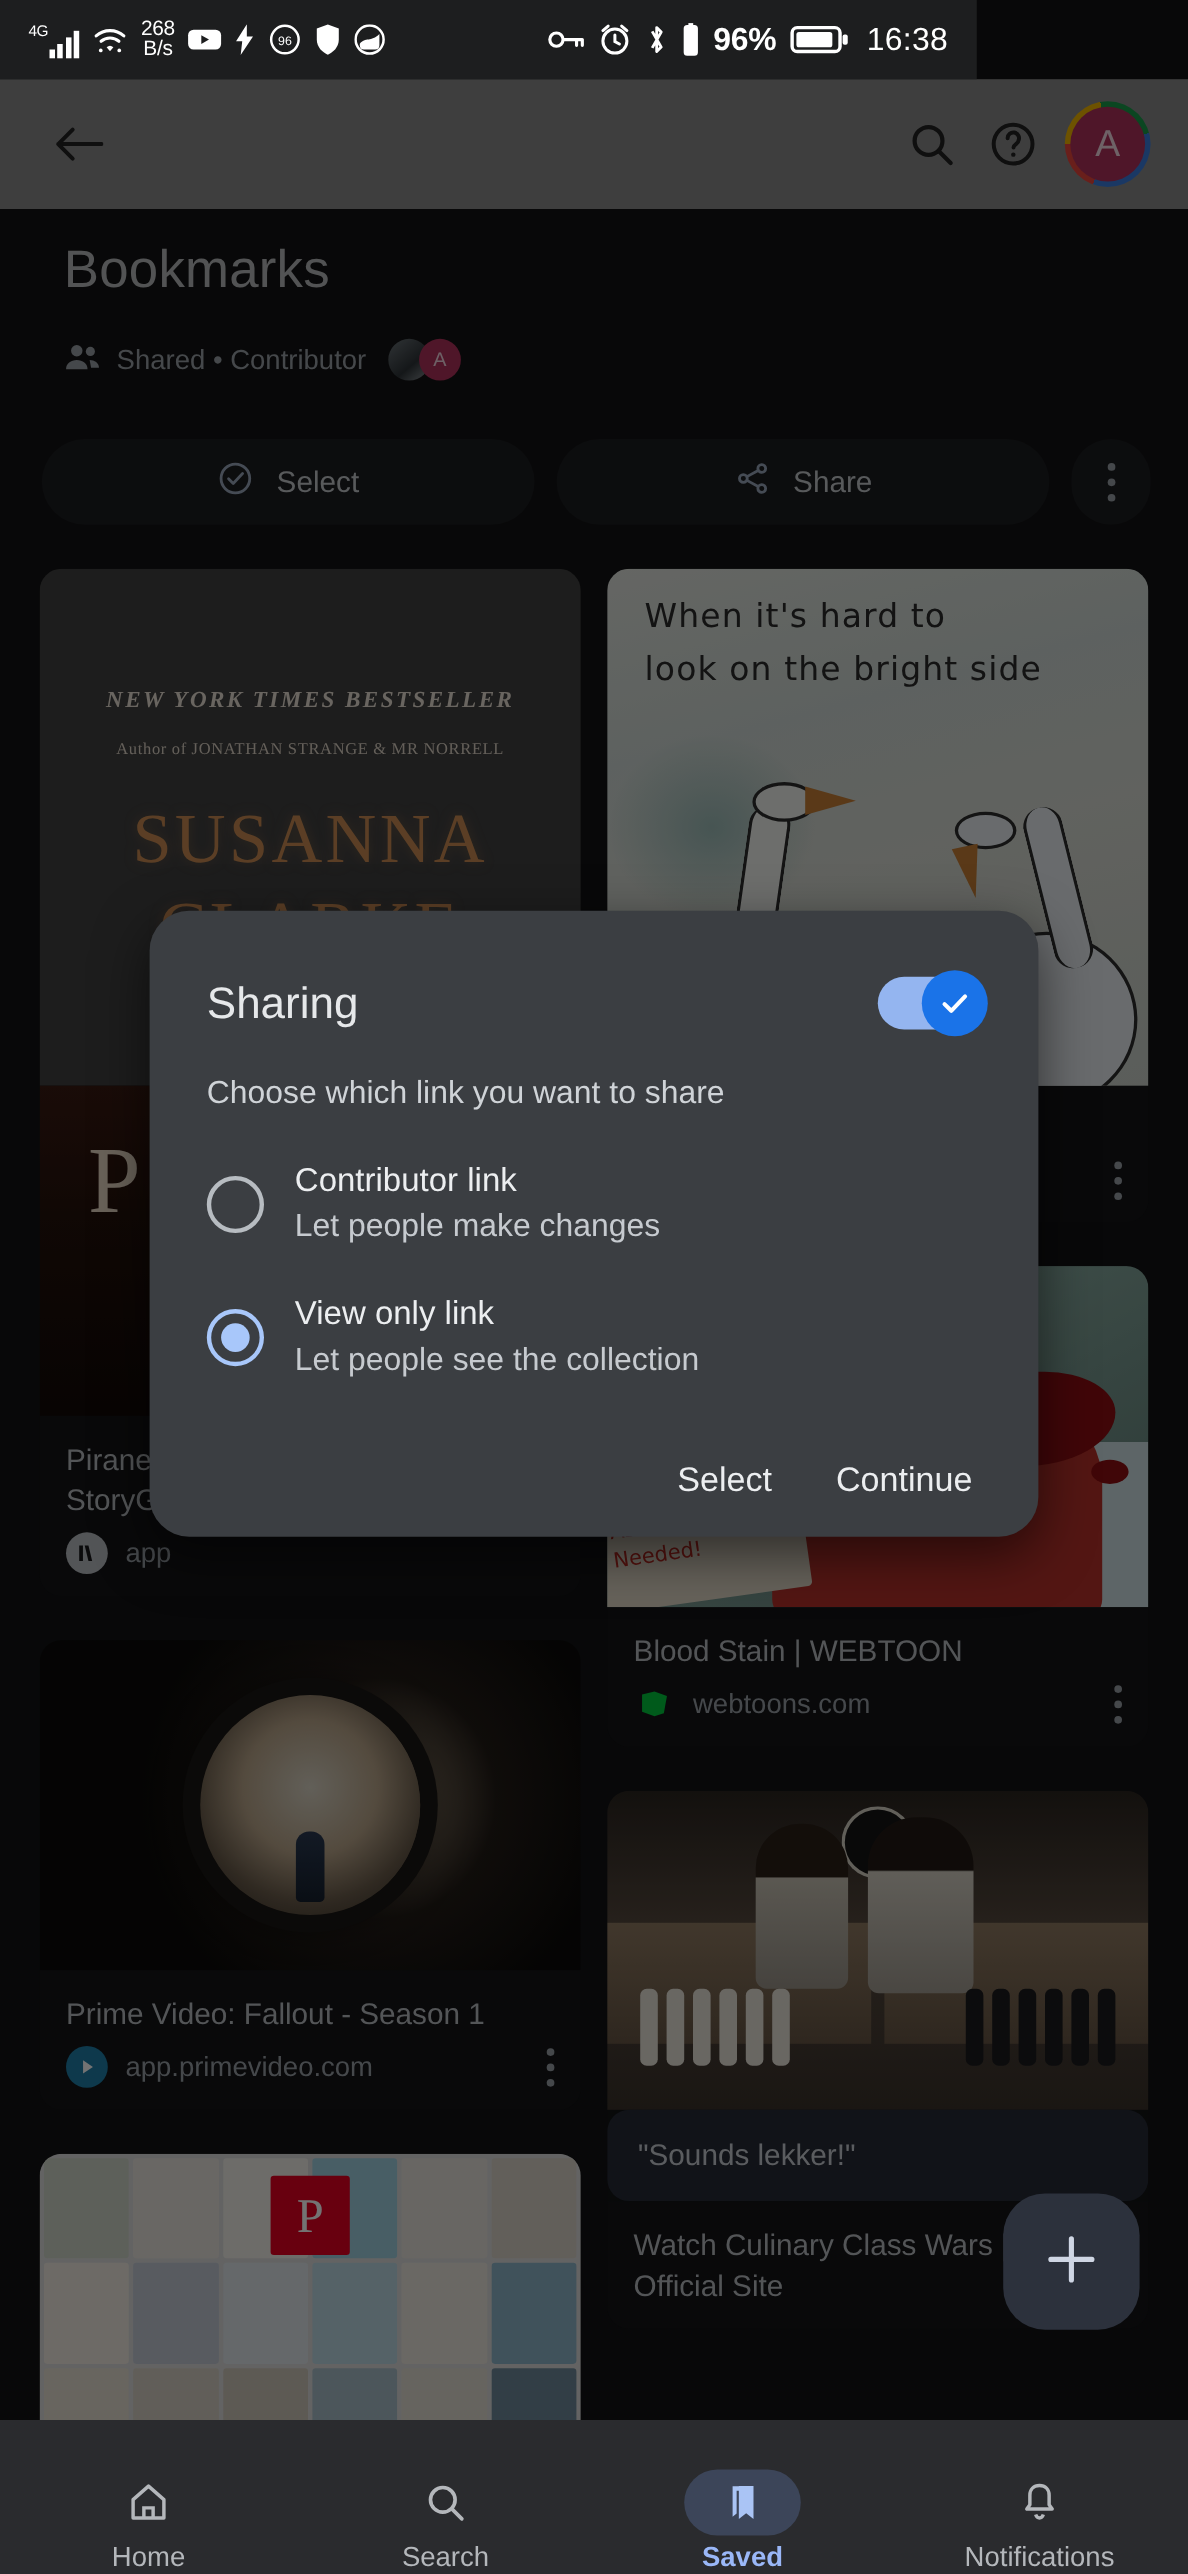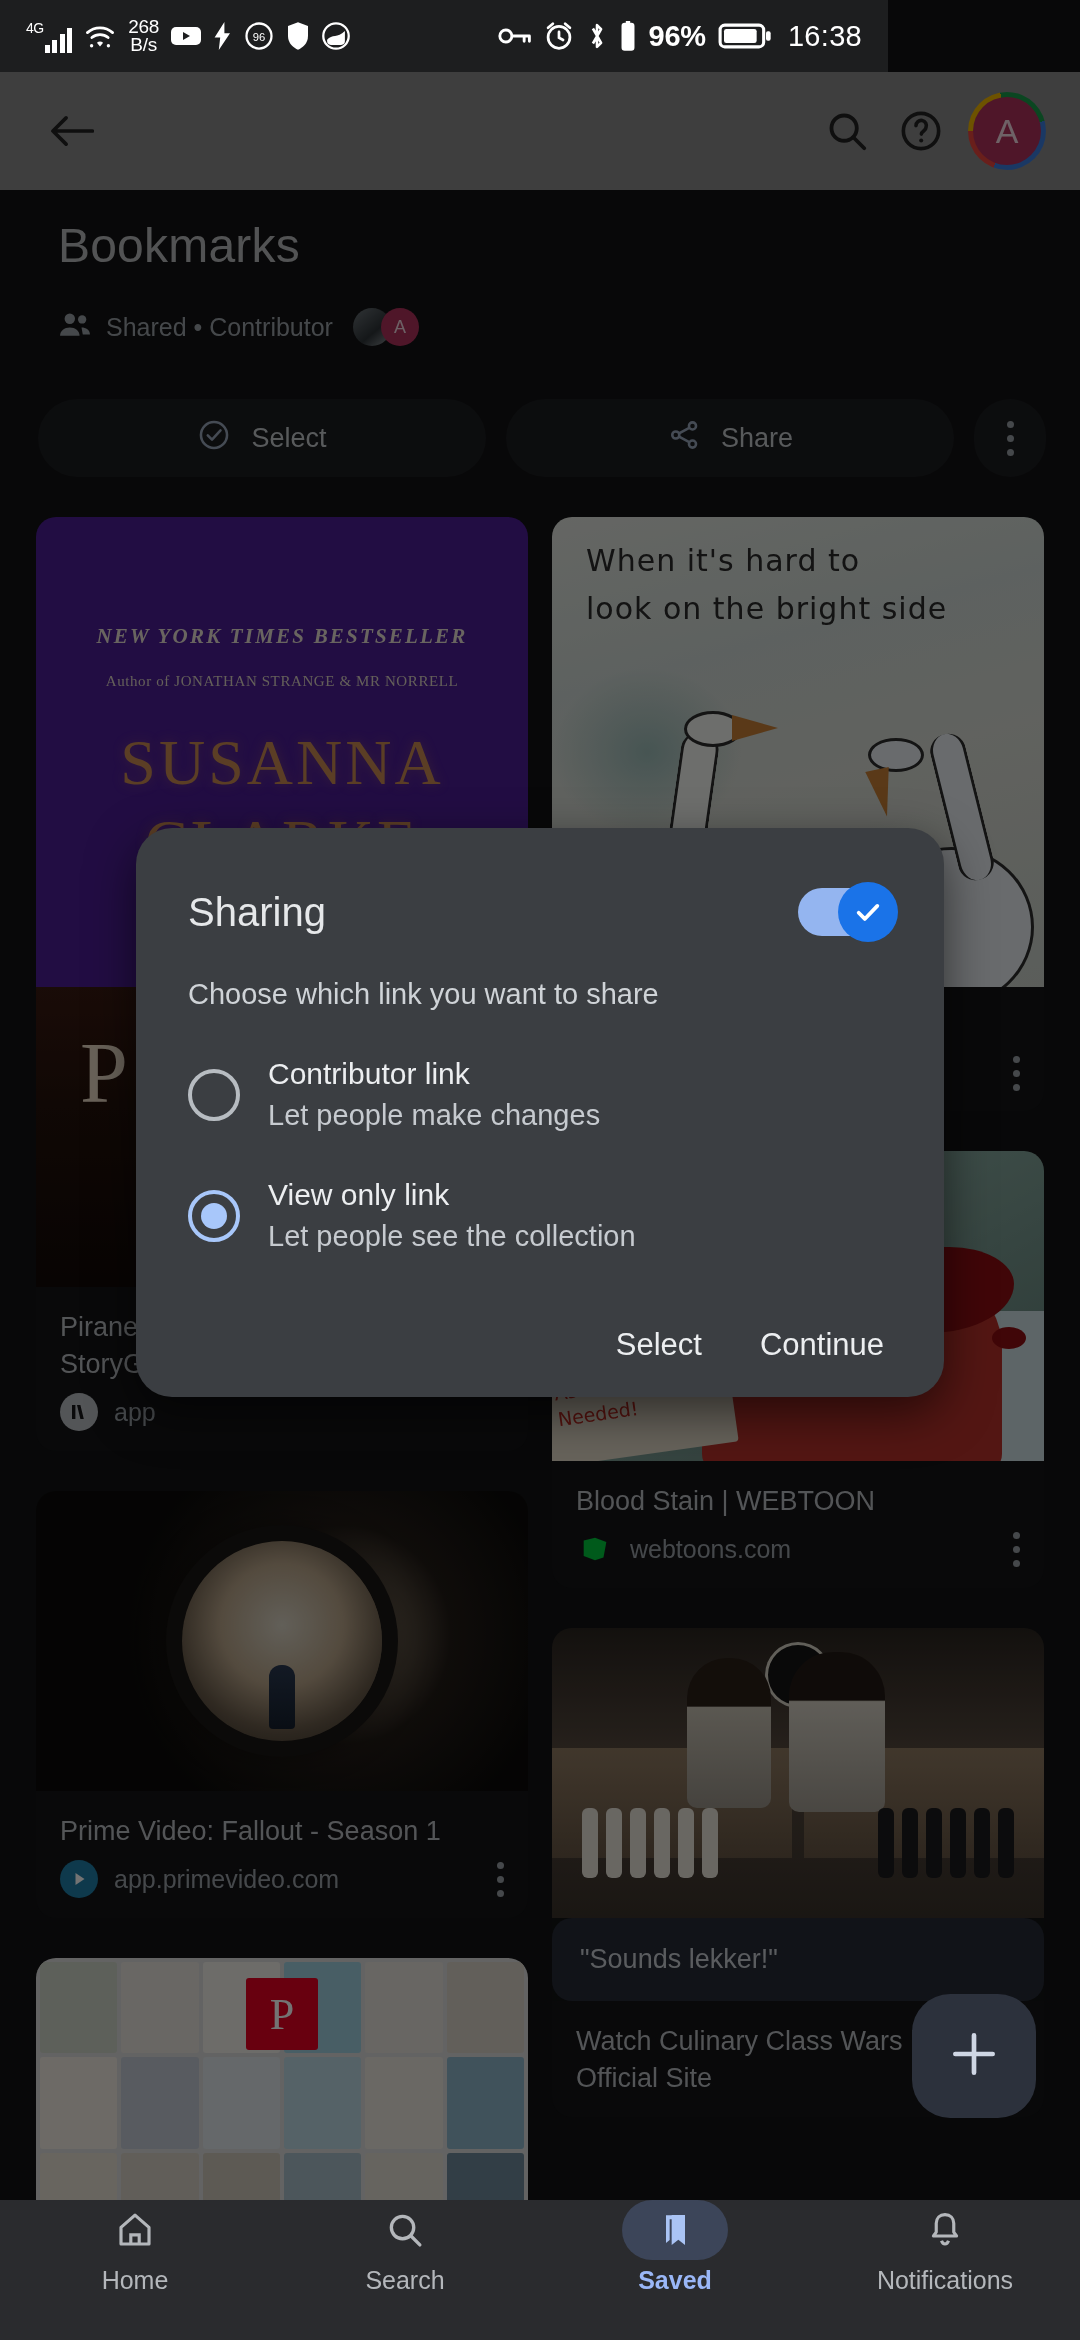--- a/index.html
+++ b/index.html
@@ -92,21 +92,21 @@
   .cdomain{ color:#9aa0a6; font-size:25px; }
   .crow .dots{ margin-left:auto; }
 
   
   .note{
     background:#262b36; border-radius:20px; color:#c8ccd2; font-size:27px;
     padding:26px 28px; position:relative;
   }
 
   
-  .bookcover{ background:#4c1d95; height:470px; display:flex; flex-direction:column; align-items:center; justify-content:center;}
+  .bookcover{ background:#404040; height:470px; display:flex; flex-direction:column; align-items:center; justify-content:center;}
   .bk1{ color:#e9e0d4; font-size:21px; letter-spacing:2.2px; font-family:"Liberation Serif",serif; font-style:italic; font-weight:bold;}
   .bk2{ color:#ddd3c6; font-size:15px; letter-spacing:.6px; margin-top:24px; font-family:"Liberation Serif",serif;}
   .bk3{ color:#c98b53; font-size:64px; letter-spacing:3px; font-family:"Liberation Serif",serif; margin-top:36px; text-shadow:0 0 12px rgba(201,139,83,.35);}
   .bk4{ color:#c98b53; font-size:64px; letter-spacing:3px; font-family:"Liberation Serif",serif; margin-top:6px; text-shadow:0 0 12px rgba(201,139,83,.35);}
 
   .goose{
     height:470px; background:linear-gradient(165deg,#dfe2dc 0%,#cfd8d4 30%,#d7dad2 55%,#c9cfc8 100%);
     position:relative;
   }
   .goose .handtxt{
@@ -188,21 +188,21 @@
 
   
   .fab{
     position:absolute; right:44px; bottom:222px; width:124px;height:124px;border-radius:38px;
     background:#2c313c; display:flex;align-items:center;justify-content:center; z-index:45;
   }
 
   
   .bottomnav{
     position:absolute; left:0; bottom:0; width:1080px; height:140px;
-    background:#2a2b2e; display:flex; align-items:flex-start; z-index:55;
+    background:#2a2b2e; display:flex; align-items:flex-end; z-index:55;
   }
   .navitem{ flex:1; display:flex; flex-direction:column; align-items:center; gap:6px; }
   .navpill{ width:106px;height:60px;border-radius:30px; display:flex;align-items:center;justify-content:center;}
   .navpill.active{ background:#3c4559; }
   .navlabel{ color:#b4b7bb; font-size:25px; }
   .navlabel.active{ color:#9ab7f7; font-weight:bold; }
 </style>
 </head>
 <body>
 

